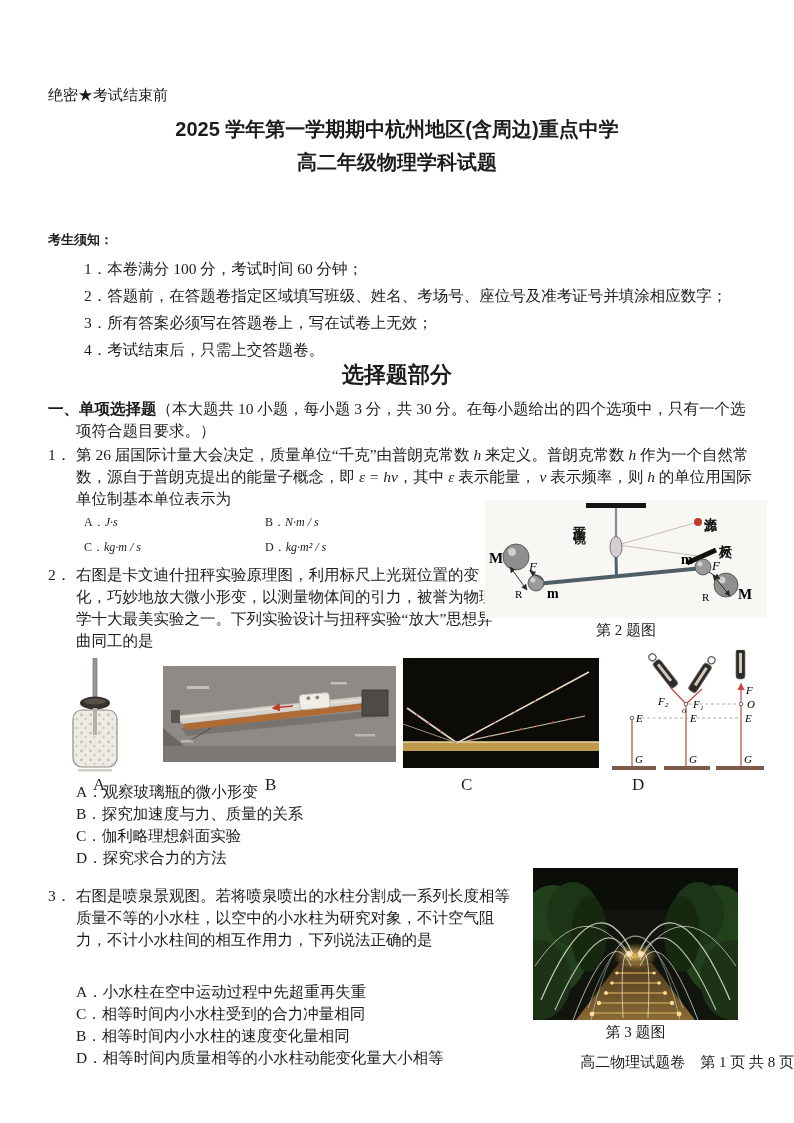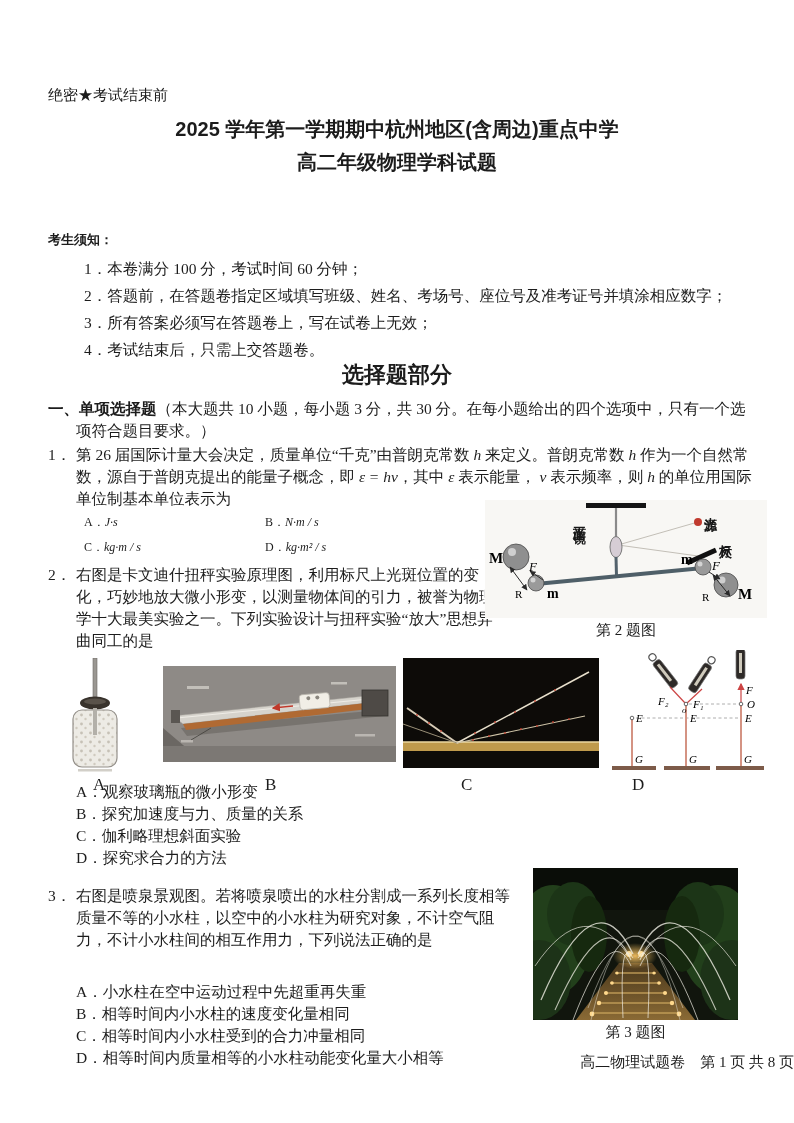--- a/index.html
+++ b/index.html
@@ -272,22 +272,22 @@
     <div>C．伽利略理想斜面实验</div>
     <div>D．探究求合力的方法</div>
   </div>
 
   <div class="q q3">
     <span class="qnum">3．</span>
     <span class="qbody">右图是喷泉景观图。若将喷泉喷出的水柱分割成一系列长度相等质量不等的小水柱，以空中的小水柱为研究对象，不计空气阻力，不计小水柱间的相互作用力，下列说法正确的是</span>
   </div>
   <div class="opts q3-opts">
     <div>A．小水柱在空中运动过程中先超重再失重</div>
+    <div>C．相等时间内小水柱受到的合力冲量相同</div>
     <div>B．相等时间内小水柱的速度变化量相同</div>
-    <div>C．相等时间内小水柱受到的合力冲量相同</div>
     <div>D．相等时间内质量相等的小水柱动能变化量大小相等</div>
   </div>
 
   <div class="figure fig3">
     <svg width="205" height="152" viewBox="0 0 205 152">
       <defs>
         <linearGradient id="walk" x1="0" y1="0" x2="0" y2="1">
           <stop offset="0" stop-color="#4a381c"></stop>
           <stop offset="1" stop-color="#8a6a35"></stop>
         </linearGradient>

